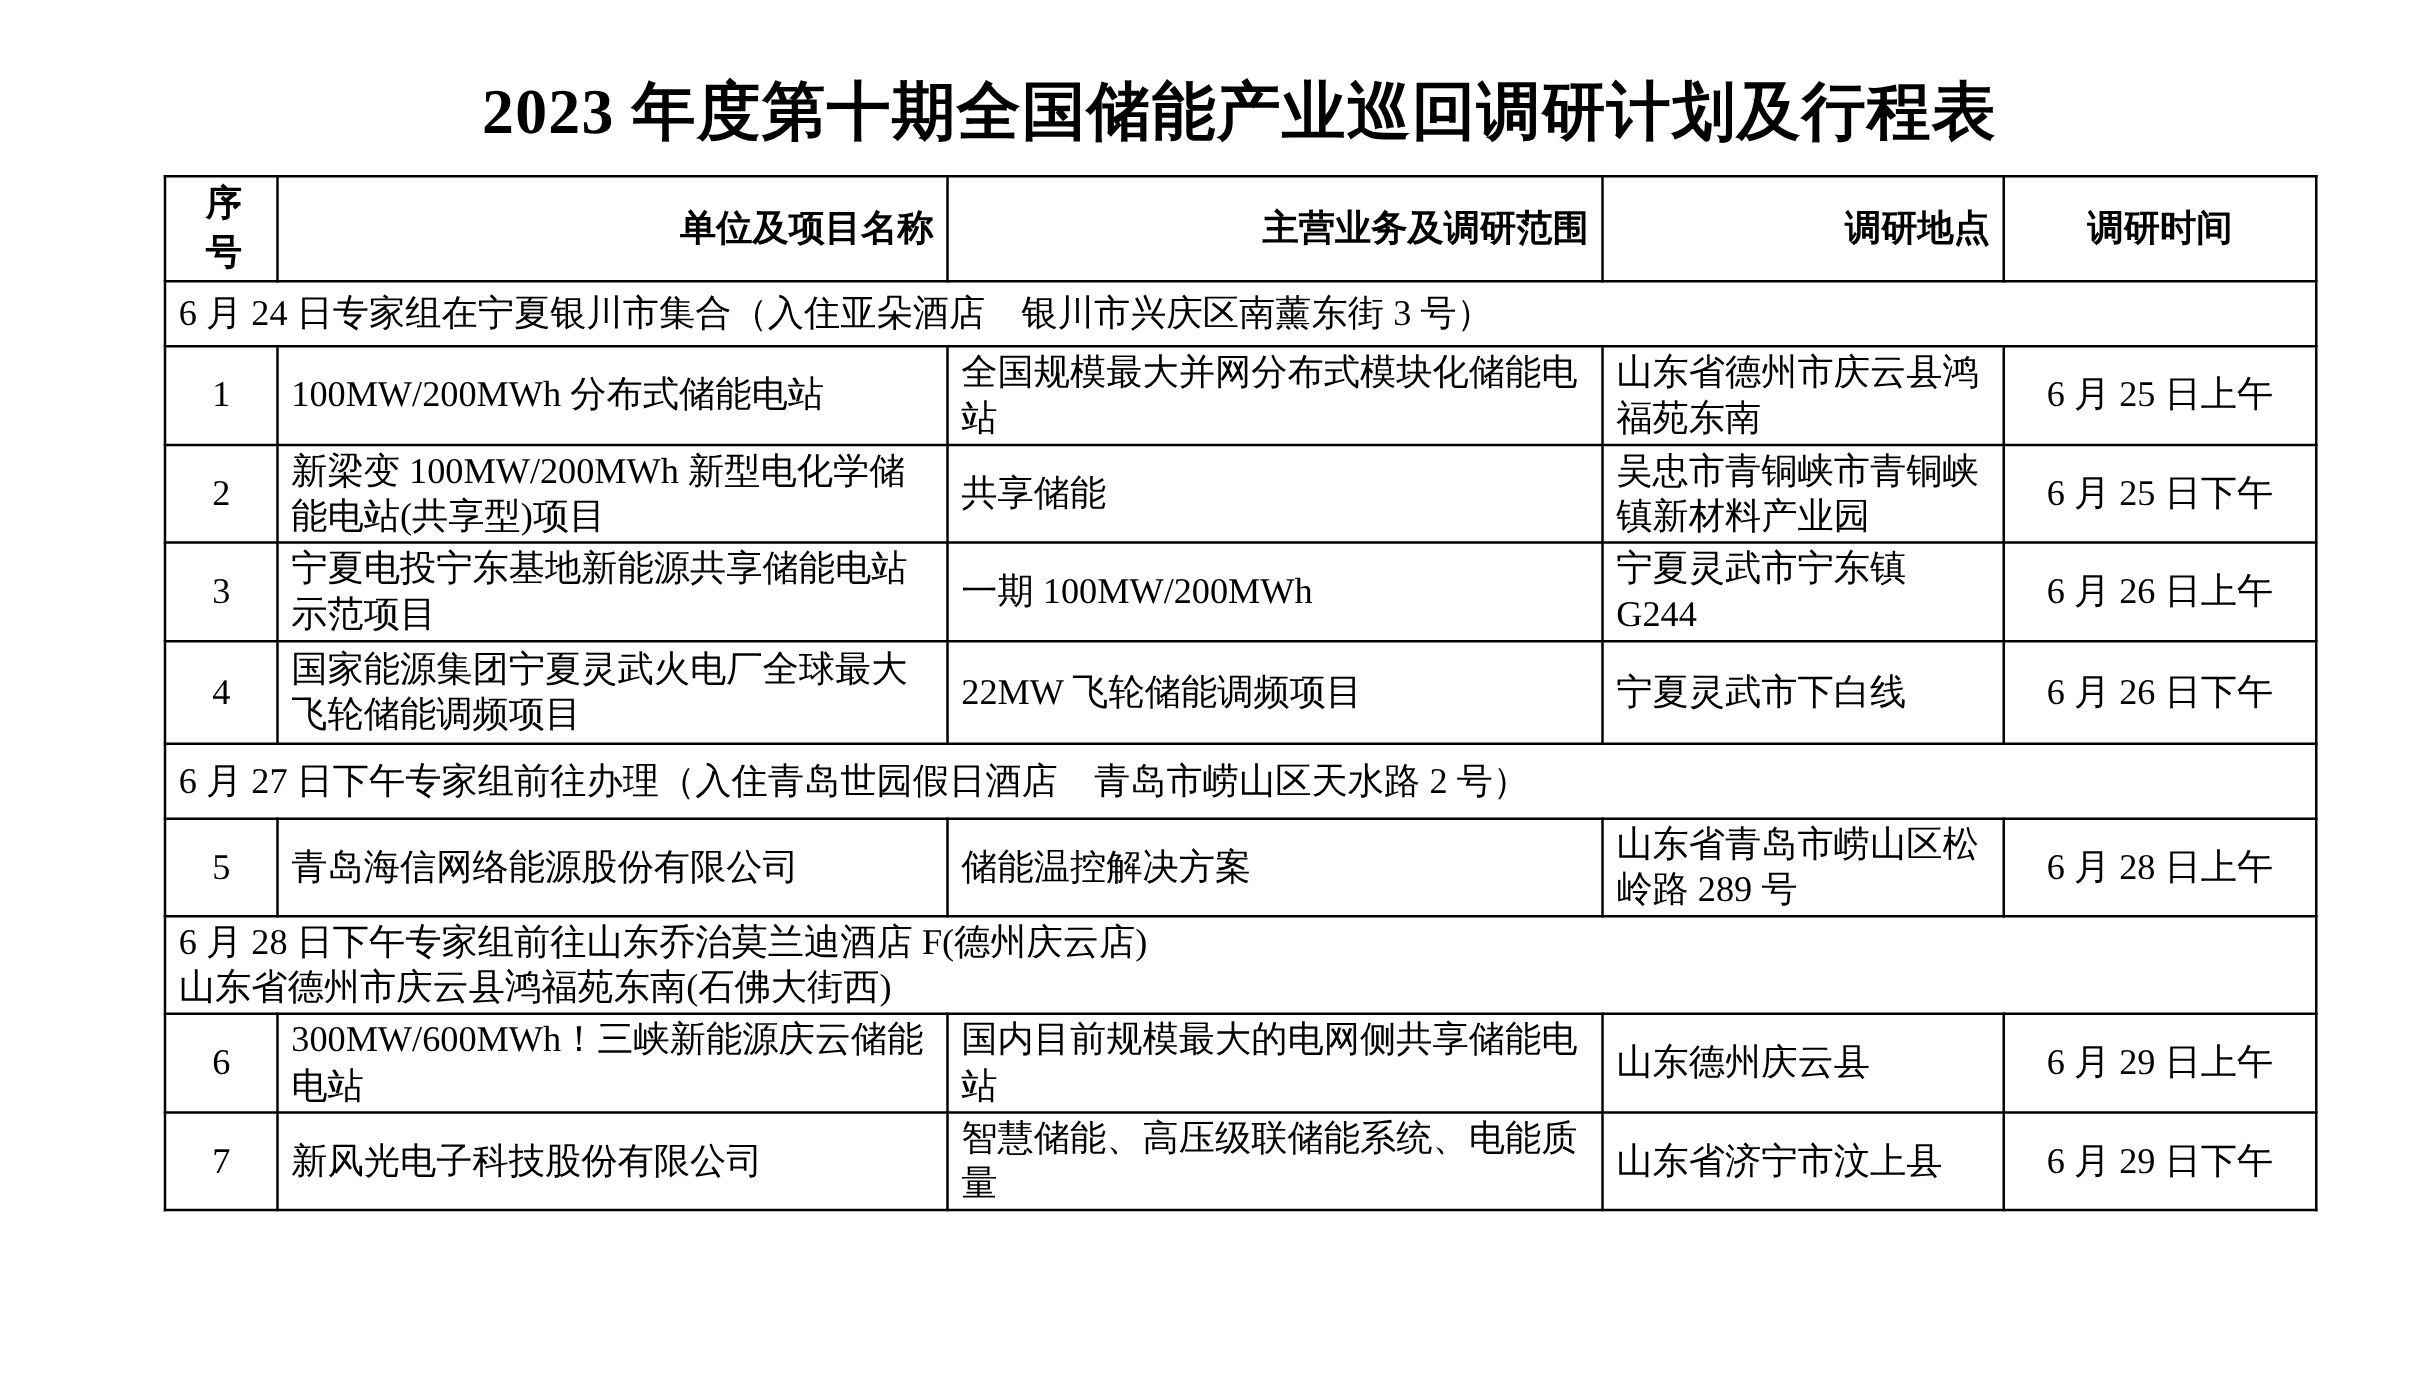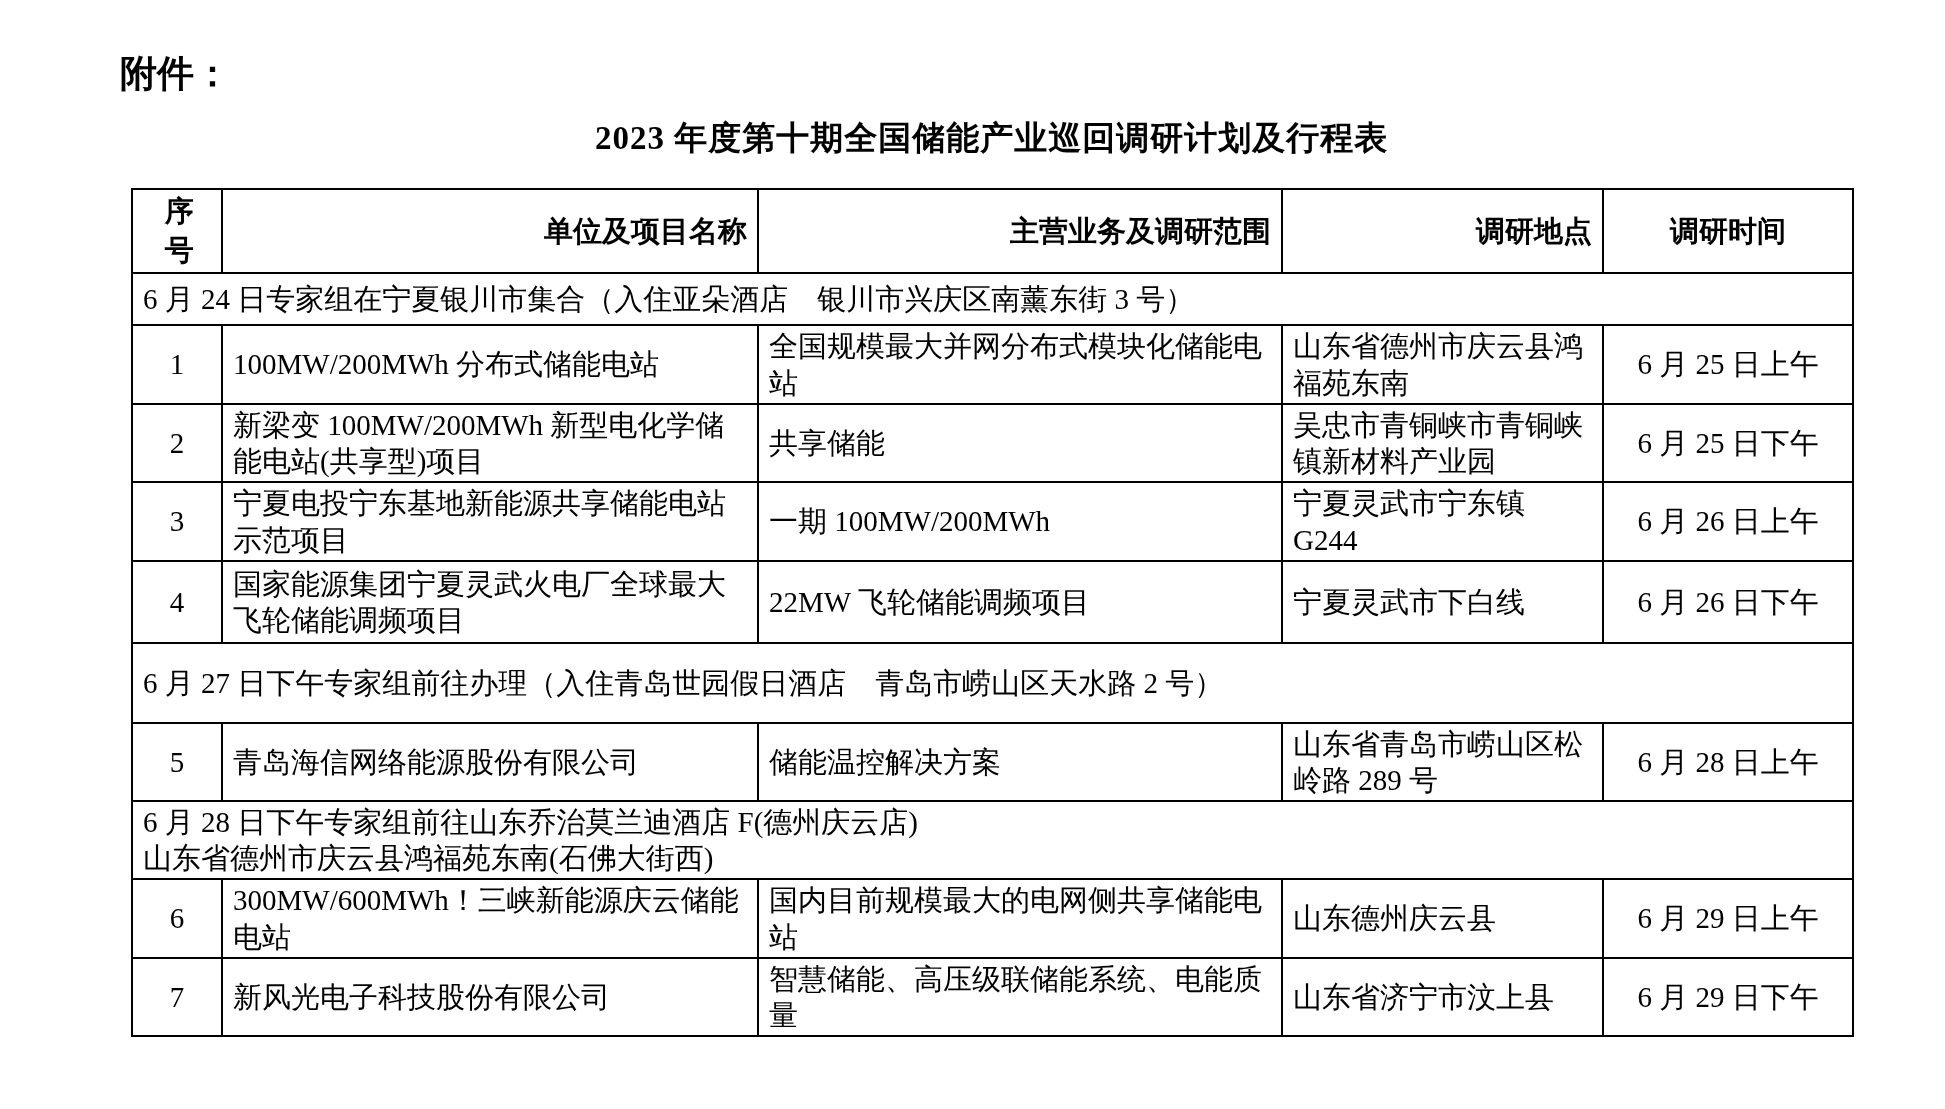--- a/index.html
+++ b/index.html
@@ -8,21 +8,21 @@
     font-family:"Liberation Serif","DejaVu Serif",serif;
     color:#000;
   }
   .doc{padding-top:50px;}
   .attachment-label{
     margin-left:120px;
     font-size:37px;font-weight:bold;line-height:48px;
   }
   .doc-title{
     width:1721px;margin-left:131px;margin-top:12px;
-    text-align:center;font-size:33px;font-weight:bold;line-height:56px;
+    text-align:center;font-size:51px;font-weight:bold;line-height:56px;
     letter-spacing:1px;
   }
   table.schedule{
     margin-left:131px;margin-top:22px;
     border-collapse:collapse;table-layout:fixed;width:1721px;
   }
   table.schedule th, table.schedule td{
     border:2px solid #000;
     font-size:29px;line-height:1.25;
     vertical-align:middle;
@@ -38,32 +38,31 @@
   }
   .band .band-line{line-height:36px;}
   .narrow{display:inline-block;width:1.15em;line-height:1.35;text-align:right;}
   
   .rh-header{height:74px;}
   .rh-band1{height:52px;}
   .rh-r1{height:76px;}
   .rh-r2{height:74px;}
   .rh-r3{height:74px;}
   .rh-r4{height:82px;}
-  .rh-band2{height:80px;}
+  .rh-band2{height:60px;}
   .rh-r5{height:76px;}
   .rh-band3{height:74px;}
   .rh-r6{height:76px;}
   .rh-r7{height:54px;}
 </style>
 </head>
 <body>
 
 <div class="doc">
 
-  <div class="attachment-label">附件：</div>
 
   <div class="doc-title">2023 年度第十期全国储能产业巡回调研计划及行程表</div>
 
   <table class="schedule">
     <colgroup>
       <col style="width:90px">
       <col style="width:536px">
       <col style="width:524px">
       <col style="width:321px">
       <col style="width:250px">

